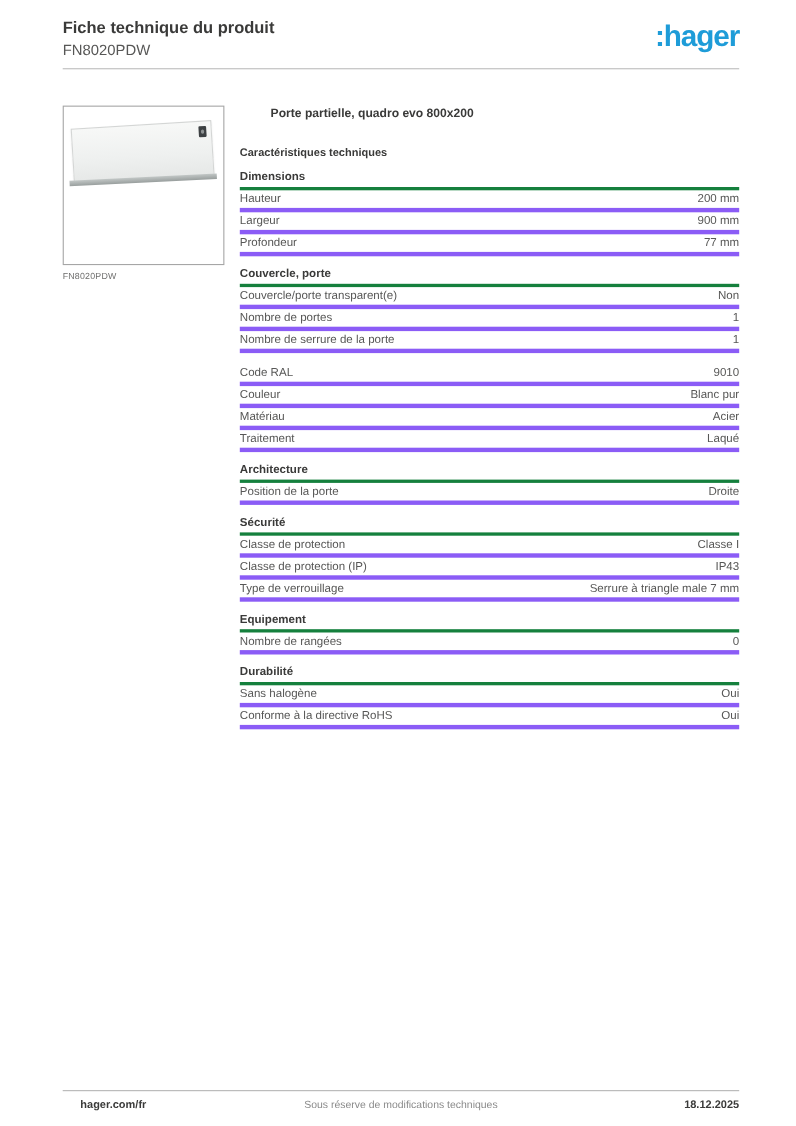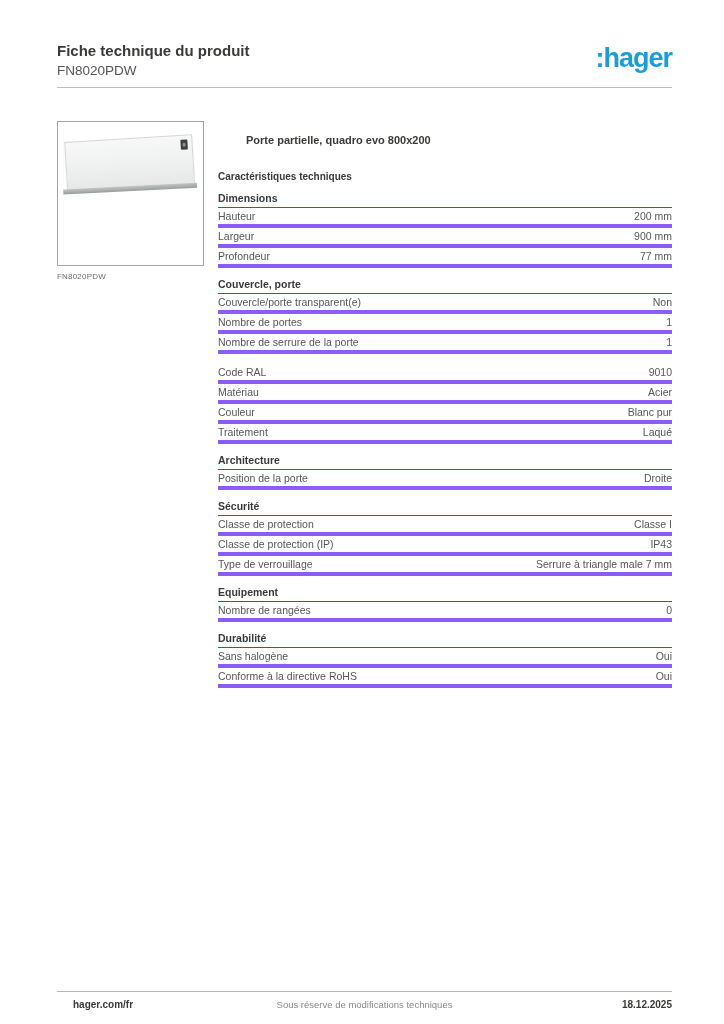--- a/index.html
+++ b/index.html
@@ -7,21 +7,21 @@
   body {
     position:relative;
     background:#ffffff;
     font-family:"Liberation Sans", sans-serif;
     color:#3a3a39;
     overflow:hidden;
   }
   .page { position:absolute; left:57px; right:52px; top:0; }
 
   
-  .header { display:flex; justify-content:space-between; align-items:flex-start; padding-top:17px;margin-top:25px; }
+  .header { display:flex; justify-content:space-between; align-items:flex-start; padding-top:17px; }
   .doc-title { font-size:15px; font-weight:bold; color:#3a3a39; line-height:1.25; }
   .doc-ref { font-size:13.5px; color:#575756; margin-top:2px; }
   .logo { font-size:27px; font-weight:bold; color:#1e9cd8; letter-spacing:-1px; line-height:1; margin-top:3px; }
   .header-rule { border-bottom:1px solid #bcbcbc; margin-top:9px; }
 
   
   .main { display:flex; margin-top:33px; }
   .left-col { width:148px; flex-shrink:0; }
   .img-box { width:147px; height:145px; border:1px solid #a6a6a6; position:relative; background:#ffffff; overflow:hidden; }
   .panel-wrap { position:absolute; left:8px; top:16px; width:128px; height:62px; transform:rotate(-3.5deg); transform-origin:50% 50%; }
@@ -30,28 +30,28 @@
     background:linear-gradient(180deg,#f7f8f7 0%, #eef0ef 60%, #e6e8e7 100%);
     border:1px solid #d4d6d5;
     box-shadow:0 1px 2px rgba(0,0,0,0.08);
   }
   .panel-lock { position:absolute; right:5px; top:5px; width:7px; height:10px; background:#3d4143; border-radius:1px; }
   .panel-lock::after { content:""; position:absolute; left:2px; top:3px; width:3px; height:4px; background:#8f9394; border-radius:50%; }
   .panel-rail { position:absolute; left:-4px; top:48px; width:134px; height:4.5px; background:linear-gradient(180deg,#c2c7c6 0%, #989e9d 100%); transform:rotate(0.6deg); }
   .img-caption { font-size:8px; color:#6e6e6d; margin-top:6px; letter-spacing:0.2px; }
 
   .right-col { flex:1; margin-left:13px; min-width:0; }
-  .product-name { font-size:11px; font-weight:bold; color:#3a3a39; margin-top:13px;padding-left:28px; }
+  .product-name { font-size:11px; font-weight:bold; color:#3a3a39; margin-top:1px;padding-left:28px; }
   .char-title { font-size:10px; font-weight:bold; color:#3a3a39; margin-top:25px; }
 
   
   .section { margin-top:10px; }
   .section-title {
     font-size:10.5px; font-weight:bold; color:#3a3a39;
-    padding-bottom:3px; border-bottom:1px solid #15803d;
+    padding-bottom:3px; border-bottom:3px solid #15803d;
   }
   .spec-row {
     display:flex; justify-content:space-between; align-items:baseline;
     padding:2px 0 2px; border-bottom:4px solid #8b5cf6;
     font-size:10.5px; color:#575756;
   }
   .spec-label { white-space:nowrap; }
   .spec-value { text-align:right; white-space:nowrap; }
 
   
@@ -139,27 +139,27 @@
   </div>
 
   <div class="section">
     <div class="section-rows">
   <div class="spec-row">
     <span class="spec-label">Code RAL</span>
     <span class="spec-value">9010</span>
   </div>
 
   <div class="spec-row">
+    <span class="spec-label">Couleur</span>
+    <span class="spec-value">Blanc pur</span>
+  </div>
+
+  <div class="spec-row">
     <span class="spec-label">Matériau</span>
     <span class="spec-value">Acier</span>
-  </div>
-
-  <div class="spec-row">
-    <span class="spec-label">Couleur</span>
-    <span class="spec-value">Blanc pur</span>
   </div>
 
   <div class="spec-row">
     <span class="spec-label">Traitement</span>
     <span class="spec-value">Laqué</span>
   </div>
 </div>
   </div>
 
   <div class="section">

